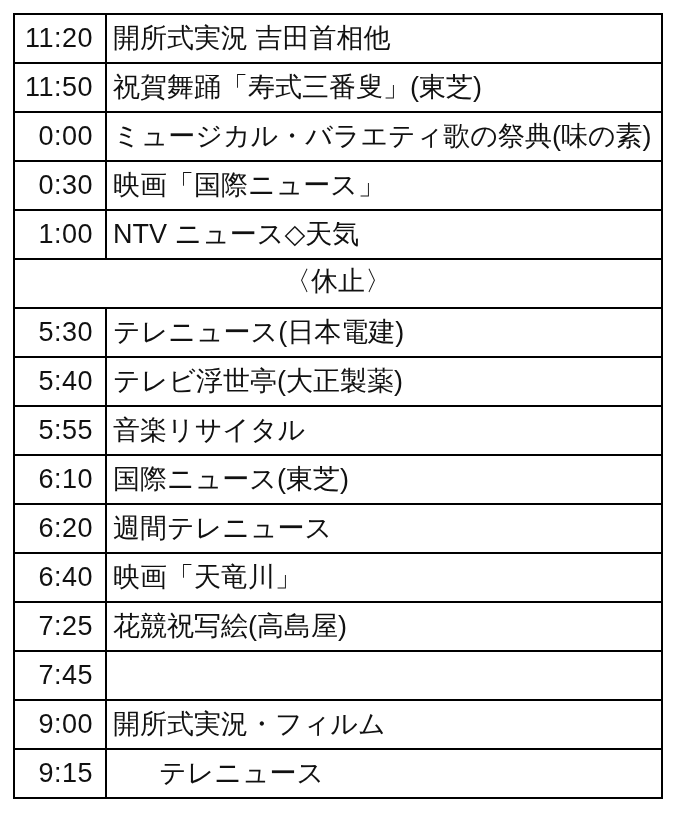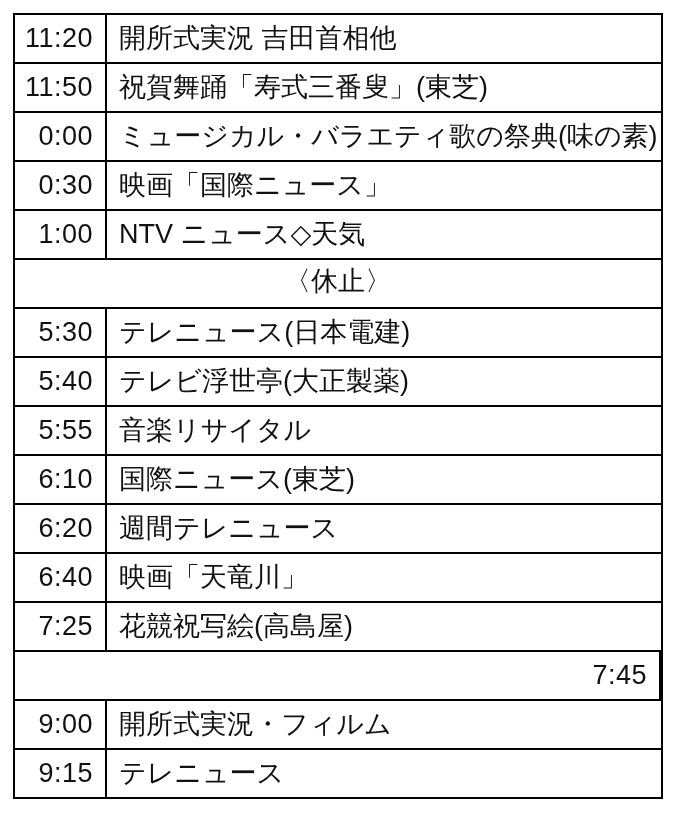--- a/index.html
+++ b/index.html
@@ -25,24 +25,24 @@
     top: 13px;
     width: 650px;
     box-sizing: border-box;
     border: 2px solid #000000;
     background: #ffffff;
   }
   .row {
     display: flex;
     height: 47px;
     border-bottom: 2px solid #000000;
-    justify-content: flex-end;
   }
   .row:last-child {
     border-bottom: none;
+    gap: 46px;
   }
   .cell {
     display: flex;
     align-items: center;
     box-sizing: border-box;
     color: #111111;
     font-size: 27px;
     line-height: 1;
     white-space: nowrap;
     overflow: hidden;
@@ -50,21 +50,21 @@
   .cell.time {
     width: 92px;
     border-right: 2px solid #000000;
     justify-content: flex-end;
     padding-right: 12px;
     letter-spacing: 0.5px;
   }
   .cell.program {
     flex: 1;
     justify-content: flex-start;
-    padding-left: 12px;
+    padding-left: 6px;
   }
   .cell.full {
     flex: 1;
     justify-content: center;
     font-family: Liberation Mono, monospace;
   }
 </style>
 </head>
 <body>
 

